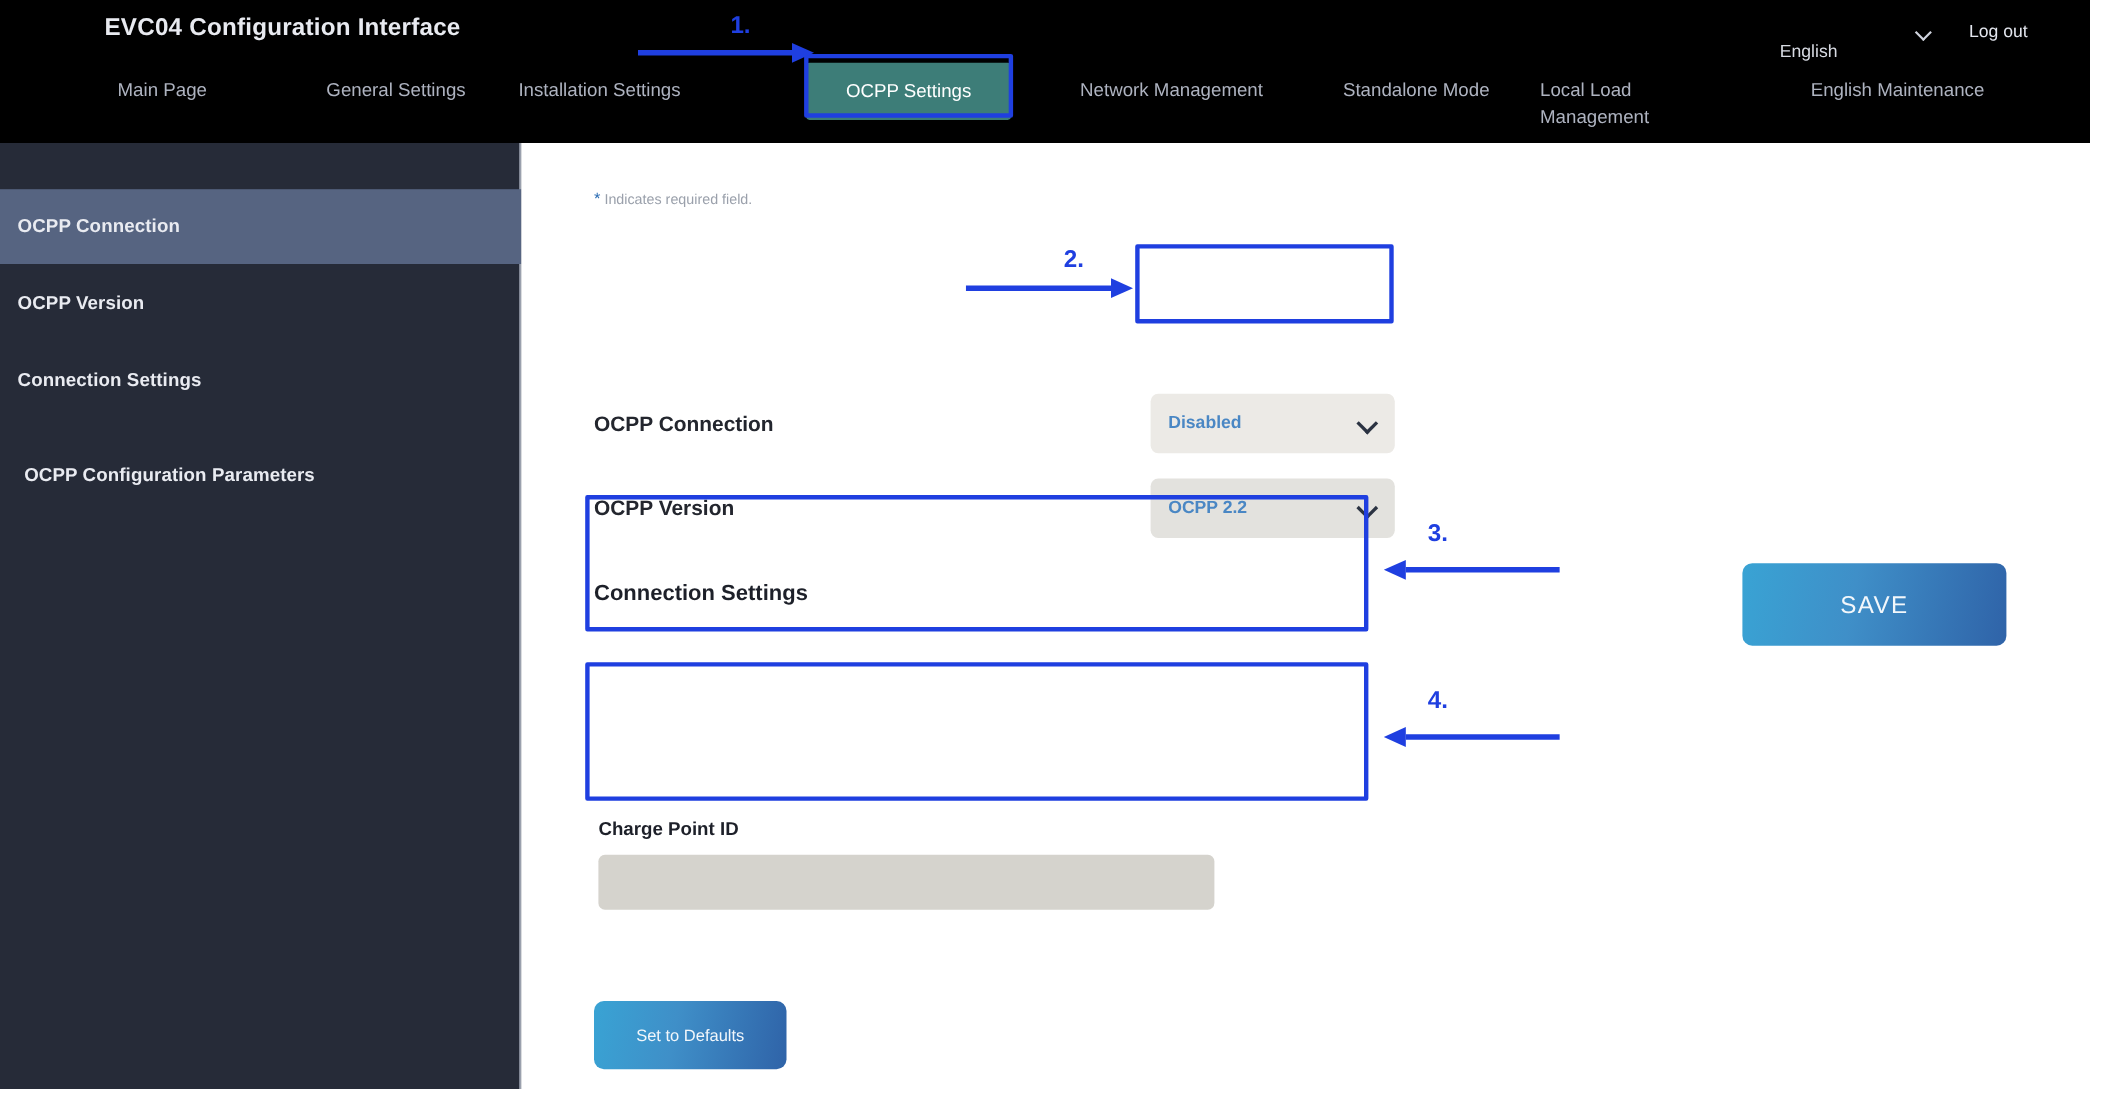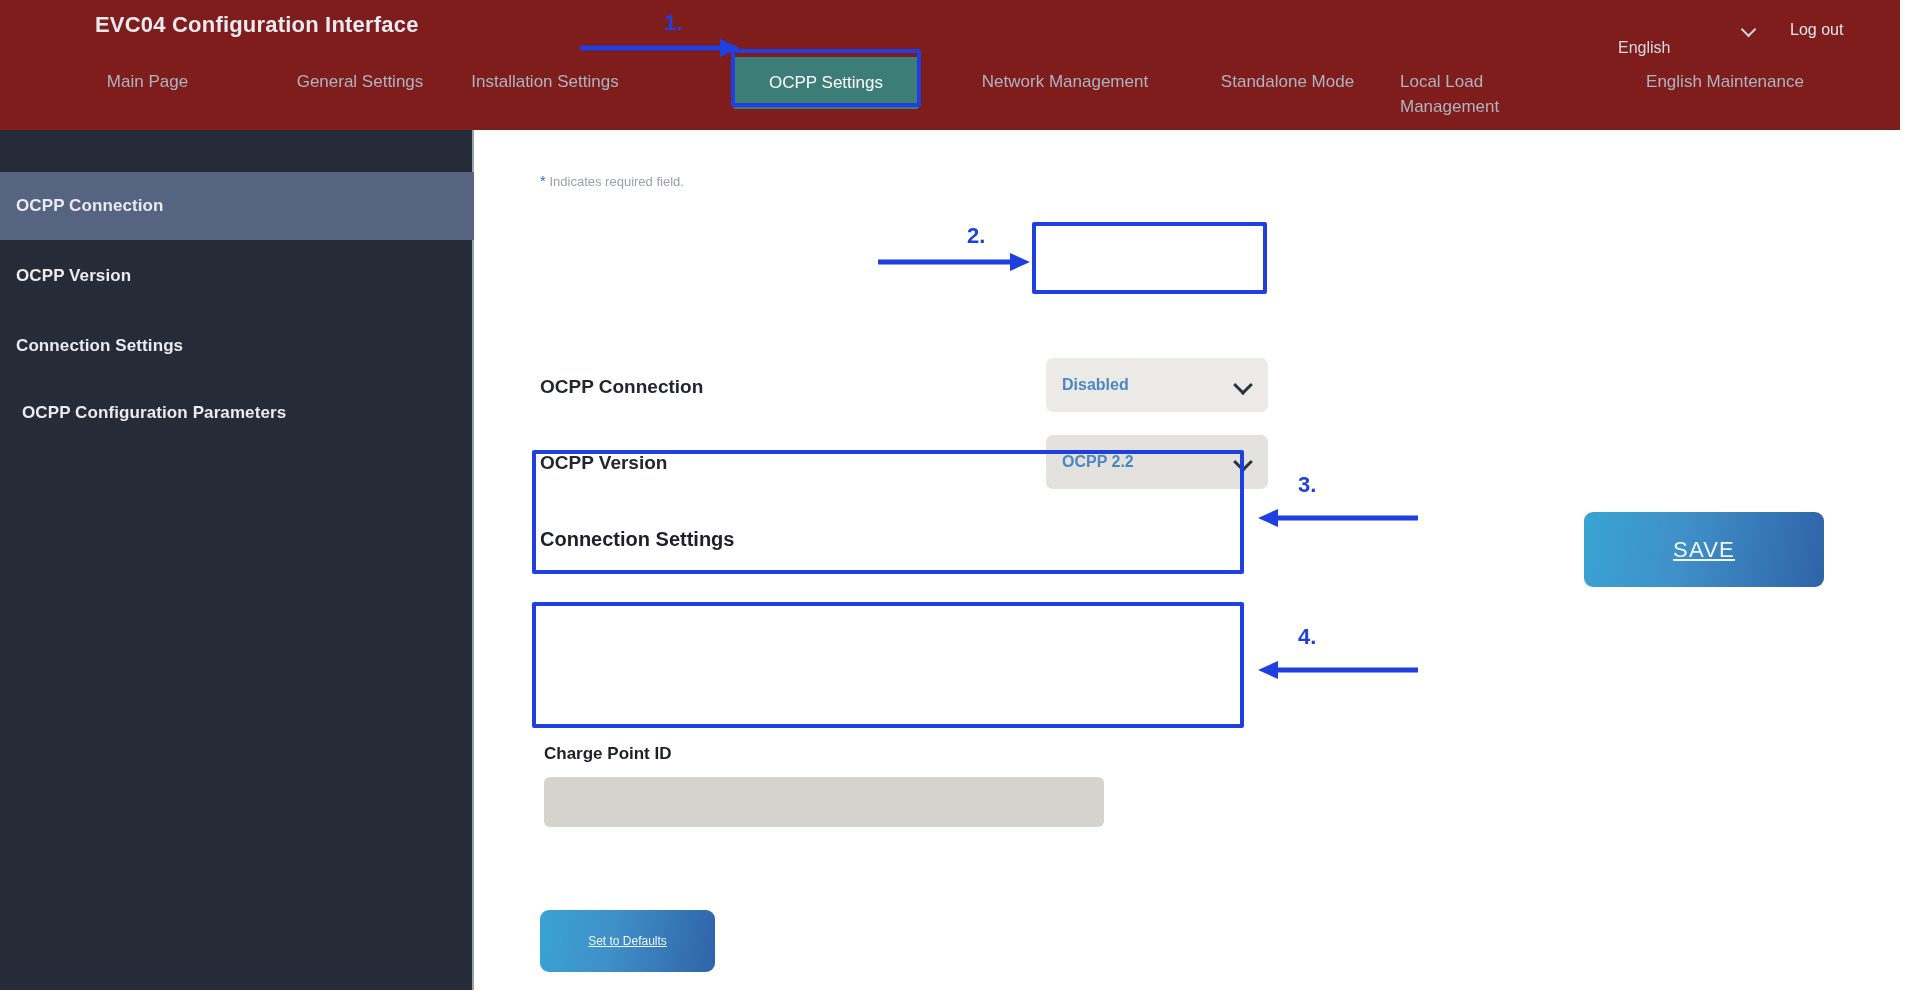--- a/index.html
+++ b/index.html
@@ -12,21 +12,21 @@
   #app {
     position: relative;
     width: 1920px; height: 997px;
     background: #ffffff;
   }
 
   
   .topbar {
     position: absolute; left: 0; top: 0;
     width: 1900px; height: 130px;
-    background: #7f1d1d;
+    background: #000000;
   }
   .brand {
     position: absolute; left: 95px; top: 12px;
     font-size: 22px; font-weight: 600; color: #e8eaf0;
     letter-spacing: .2px; white-space: nowrap;
   }
   .lang-wrap {
     position: absolute; left: 1600px; top: 10px;
     width: 175px; height: 40px;
     display: flex; align-items: center; justify-content: space-between;
@@ -153,27 +153,26 @@
   }
   .anno-arrow { position: absolute; }
 
   
   .btn-grad {
     position: absolute;
     border-radius: 9px;
     display: flex; align-items: center; justify-content: center;
     color: #f2f7fb;
     background: linear-gradient(100deg, #39a3d4 0%, #3f8fc8 42%, #2f63a8 100%);
-    text-decoration: underline;
   }
   .btn-save {
     font-size: 22px; letter-spacing: 1.2px; font-weight: 500;
   }
   .btn-defaults {
-    font-size: 12px; font-weight: 500;
+    font-size: 15px; font-weight: 500;
   }
 </style>
 </head>
 <body>
 
 <div id="app">
 
   <div class="topbar">
 
     <div class="brand">EVC04 Configuration Interface</div>
@@ -194,21 +193,21 @@
       <div class="navitem" style="left:1180px;width:215px;">Standalone Mode</div>
       <div class="navitem" style="left:1400px;width:175px;">Local Load Management</div>
       <div class="navitem" style="left:1600px;width:250px;">English Maintenance</div>
     </div>
   </div>
 
   <div class="sidebar">
     <div class="side-item sel" style="top:42px;">OCPP Connection</div>
     <div class="side-item" style="top:112px;">OCPP Version</div>
     <div class="side-item" style="top:182px;">Connection Settings</div>
-    <div class="side-item" style="top:249px;padding-left:22px;">OCPP Configuration Parameters</div>
+    <div class="side-item" style="top:268px;padding-left:22px;">OCPP Configuration Parameters</div>
   </div>
 
   <div class="content">
 
     <div class="req-note">
       <span class="star">*</span>
       <span>Indicates required field.</span>
     </div>
 
     <div class="frow-label" style="left:66px; top:246px;">OCPP Connection</div>

